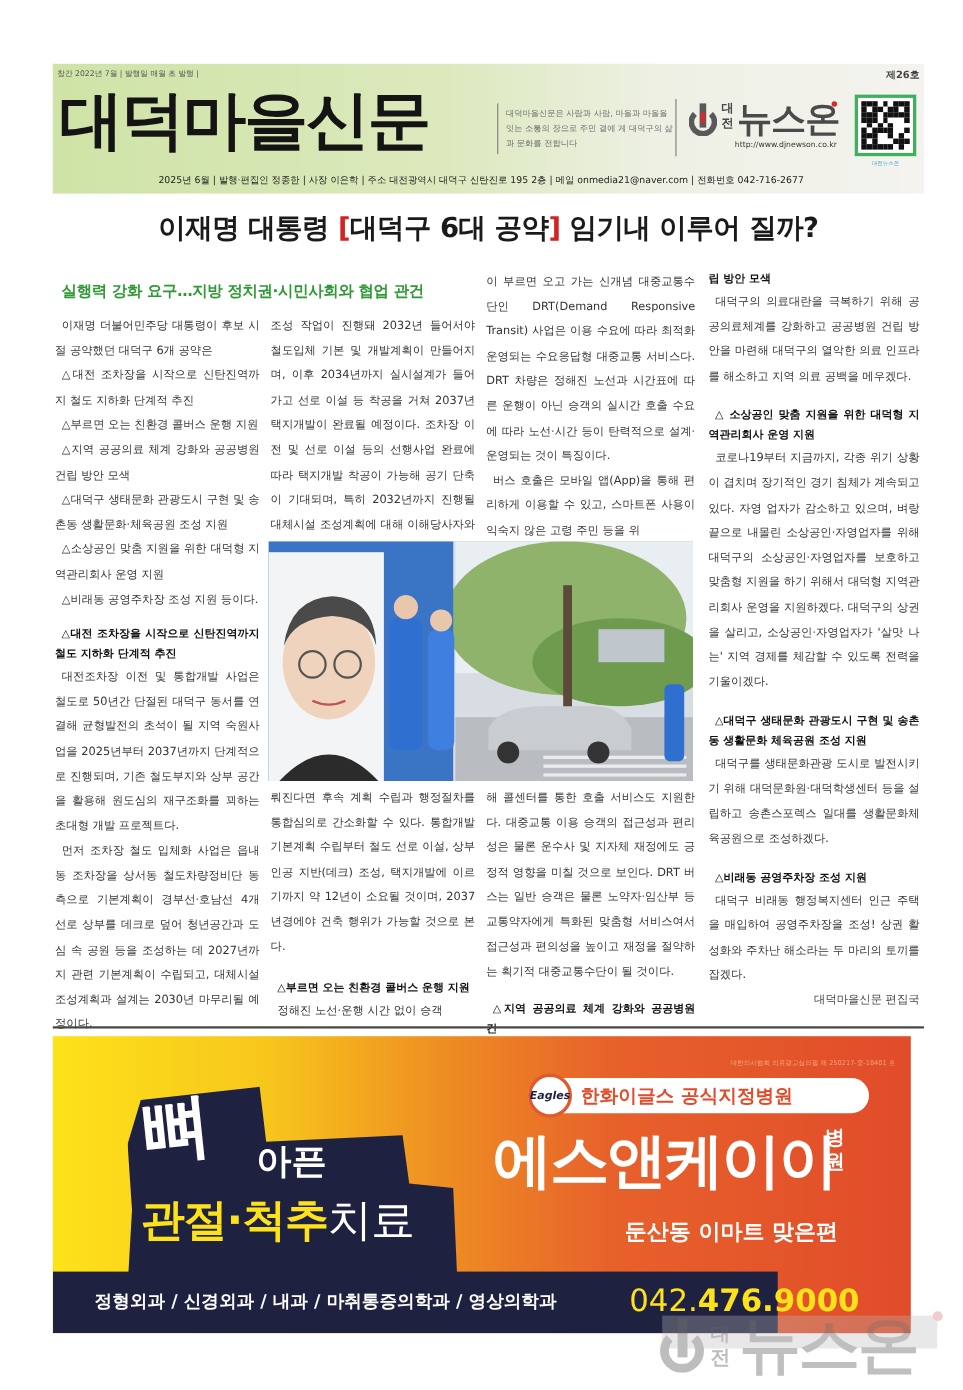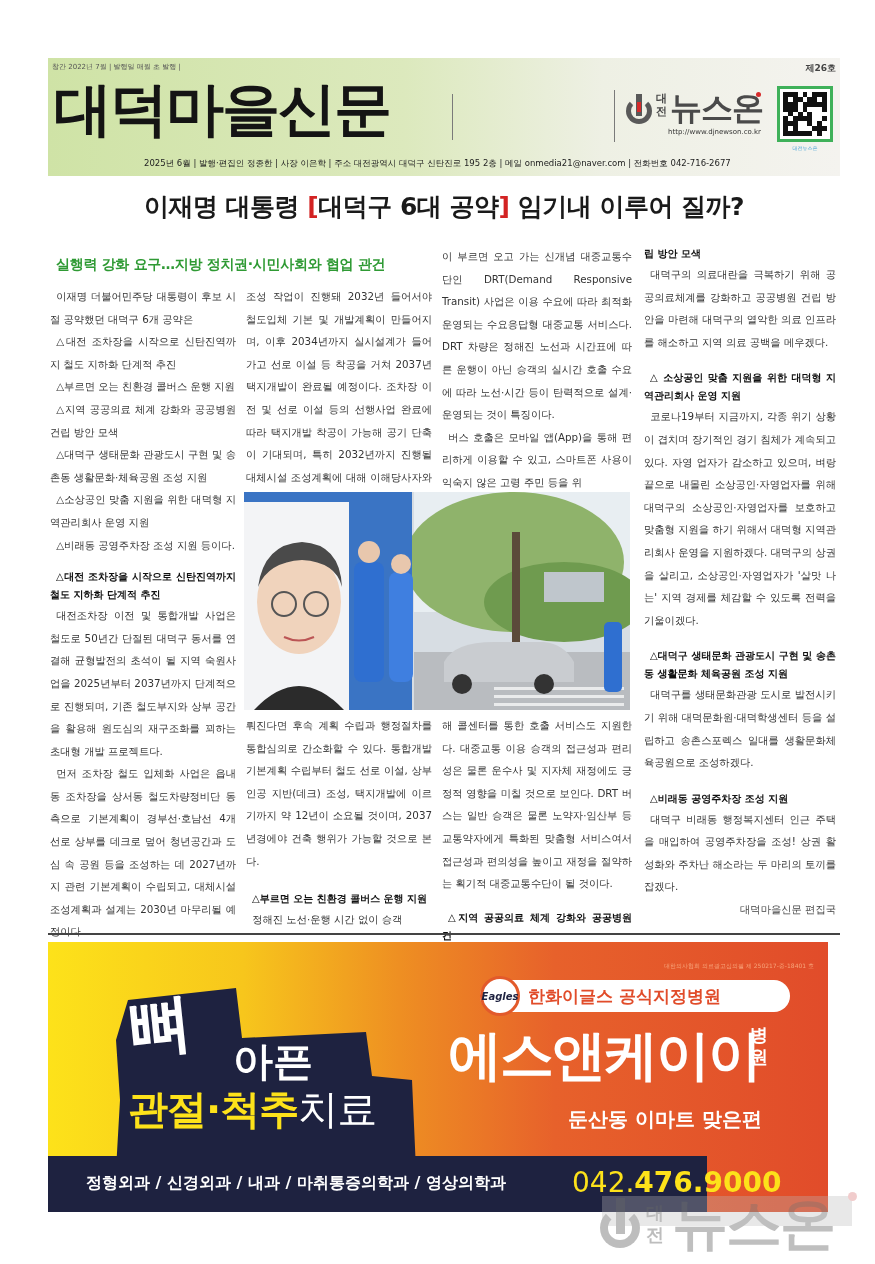--- a/index.html
+++ b/index.html
@@ -47,21 +47,21 @@
 
   .rule { position: absolute; left: 48px; top: 933px; width: 792px; height: 2px; background: #444; }
 
   
   .ad { position: absolute; left: 48px; top: 942px; width: 780px; height: 270px;
     background: linear-gradient(90deg, #fde21a 0%, #f7c61c 25%, #ee8f22 45%, #e7612b 65%, #e14c2a 100%); overflow: hidden; }
   .ad-notice { position: absolute; right: 14px; top: 20px; font-size: 6px; color: #f7a47a; }
   .ad-shape { position: absolute; left: 68px; top: 38px; width: 300px; height: 190px; }
   .ad-bbyeo { position: absolute; left: 80px; top: 40px; font-size: 64px; font-weight: 900; color: #fff;
     transform: rotate(-6deg); text-shadow: 0 0 0 #1e2240; letter-spacing: -4px; }
-  .ad-apeun { position: absolute; left: 185px; top: 92px; font-size: 40px; font-weight: 900; color: #fff; text-align: right; }
+  .ad-apeun { position: absolute; left: 185px; top: 92px; font-size: 32px; font-weight: 900; color: #fff; text-align: right; }
   .ad-treat { position: absolute; left: 80px; top: 140px; font-size: 40px; font-weight: 900; color: #fde21a; letter-spacing: -1px; }
   .ad-treat .w { color: #fff; font-weight: 400; }
   .ad-bar { position: absolute; left: 0; bottom: 0; width: 659px; height: 56px; background: #1e2240; }
   .ad-depts { position: absolute; left: 38px; top: 17px; font-size: 16px; font-weight: 800; color: #fff; white-space: nowrap; }
   .ad-phone { position: absolute; left: 524px; top: 10px; font-size: 28px; color: #fde21a; white-space: nowrap; }
   .ad-phone b { font-weight: 900; }
   .ad-pill { position: absolute; left: 432px; top: 38px; width: 310px; height: 32px; border-radius: 16px; background: #fff; }
   .ad-pill-logo { position: absolute; left: 0; top: -4px; width: 40px; height: 40px; border-radius: 50%; background: #fff; border: 3px solid #e25a2b;
     font-size: 10px; font-style: italic; font-weight: 900; color: #1e2240; display: flex; align-items: center; justify-content: center; }
   .ad-pill-text { position: absolute; left: 48px; top: 5px; font-size: 17px; font-weight: 900; color: #e14c2a; white-space: nowrap; }
@@ -78,20 +78,21 @@
   .wm .txt { position: absolute; left: 80px; top: 4px; font-size: 56px; font-weight: 900; color: #8c8c8c; letter-spacing: -2px; line-height: 64px; }
   .wm .dot { position: absolute; left: 256px; top: 4px; width: 9px; height: 9px; border-radius: 50%; background: #e7a3a3; }
 </style>
 </head>
 <body>
 
 <header class="masthead">
   <div class="mast-top">창간 2022년 7월 | 발행일 매월 초 발행 |</div>
   <h1 class="mast-title">대덕마을신문</h1>
   <div class="mast-divider" style="left:404px; top:36px; height:46px;"></div>
+  <div class="mast-slogan">대덕마을신문은 사람과 사람, 마을과 마을을 잇는 소통의 장으로 주민 곁에 게 대덕구의 삶과 문화를 전합니다</div>
   <div class="mast-divider" style="left:566px; top:32px; height:52px;"></div>
 
   <div class="mast-logo">
     <div class="logo-mark">
       <div class="ring"></div>
         <div class="bar"></div>
         <div class="bar-red"></div>
     </div>
     <div class="logo-small">대전</div>
     <div class="logo-text">뉴스온</div>

